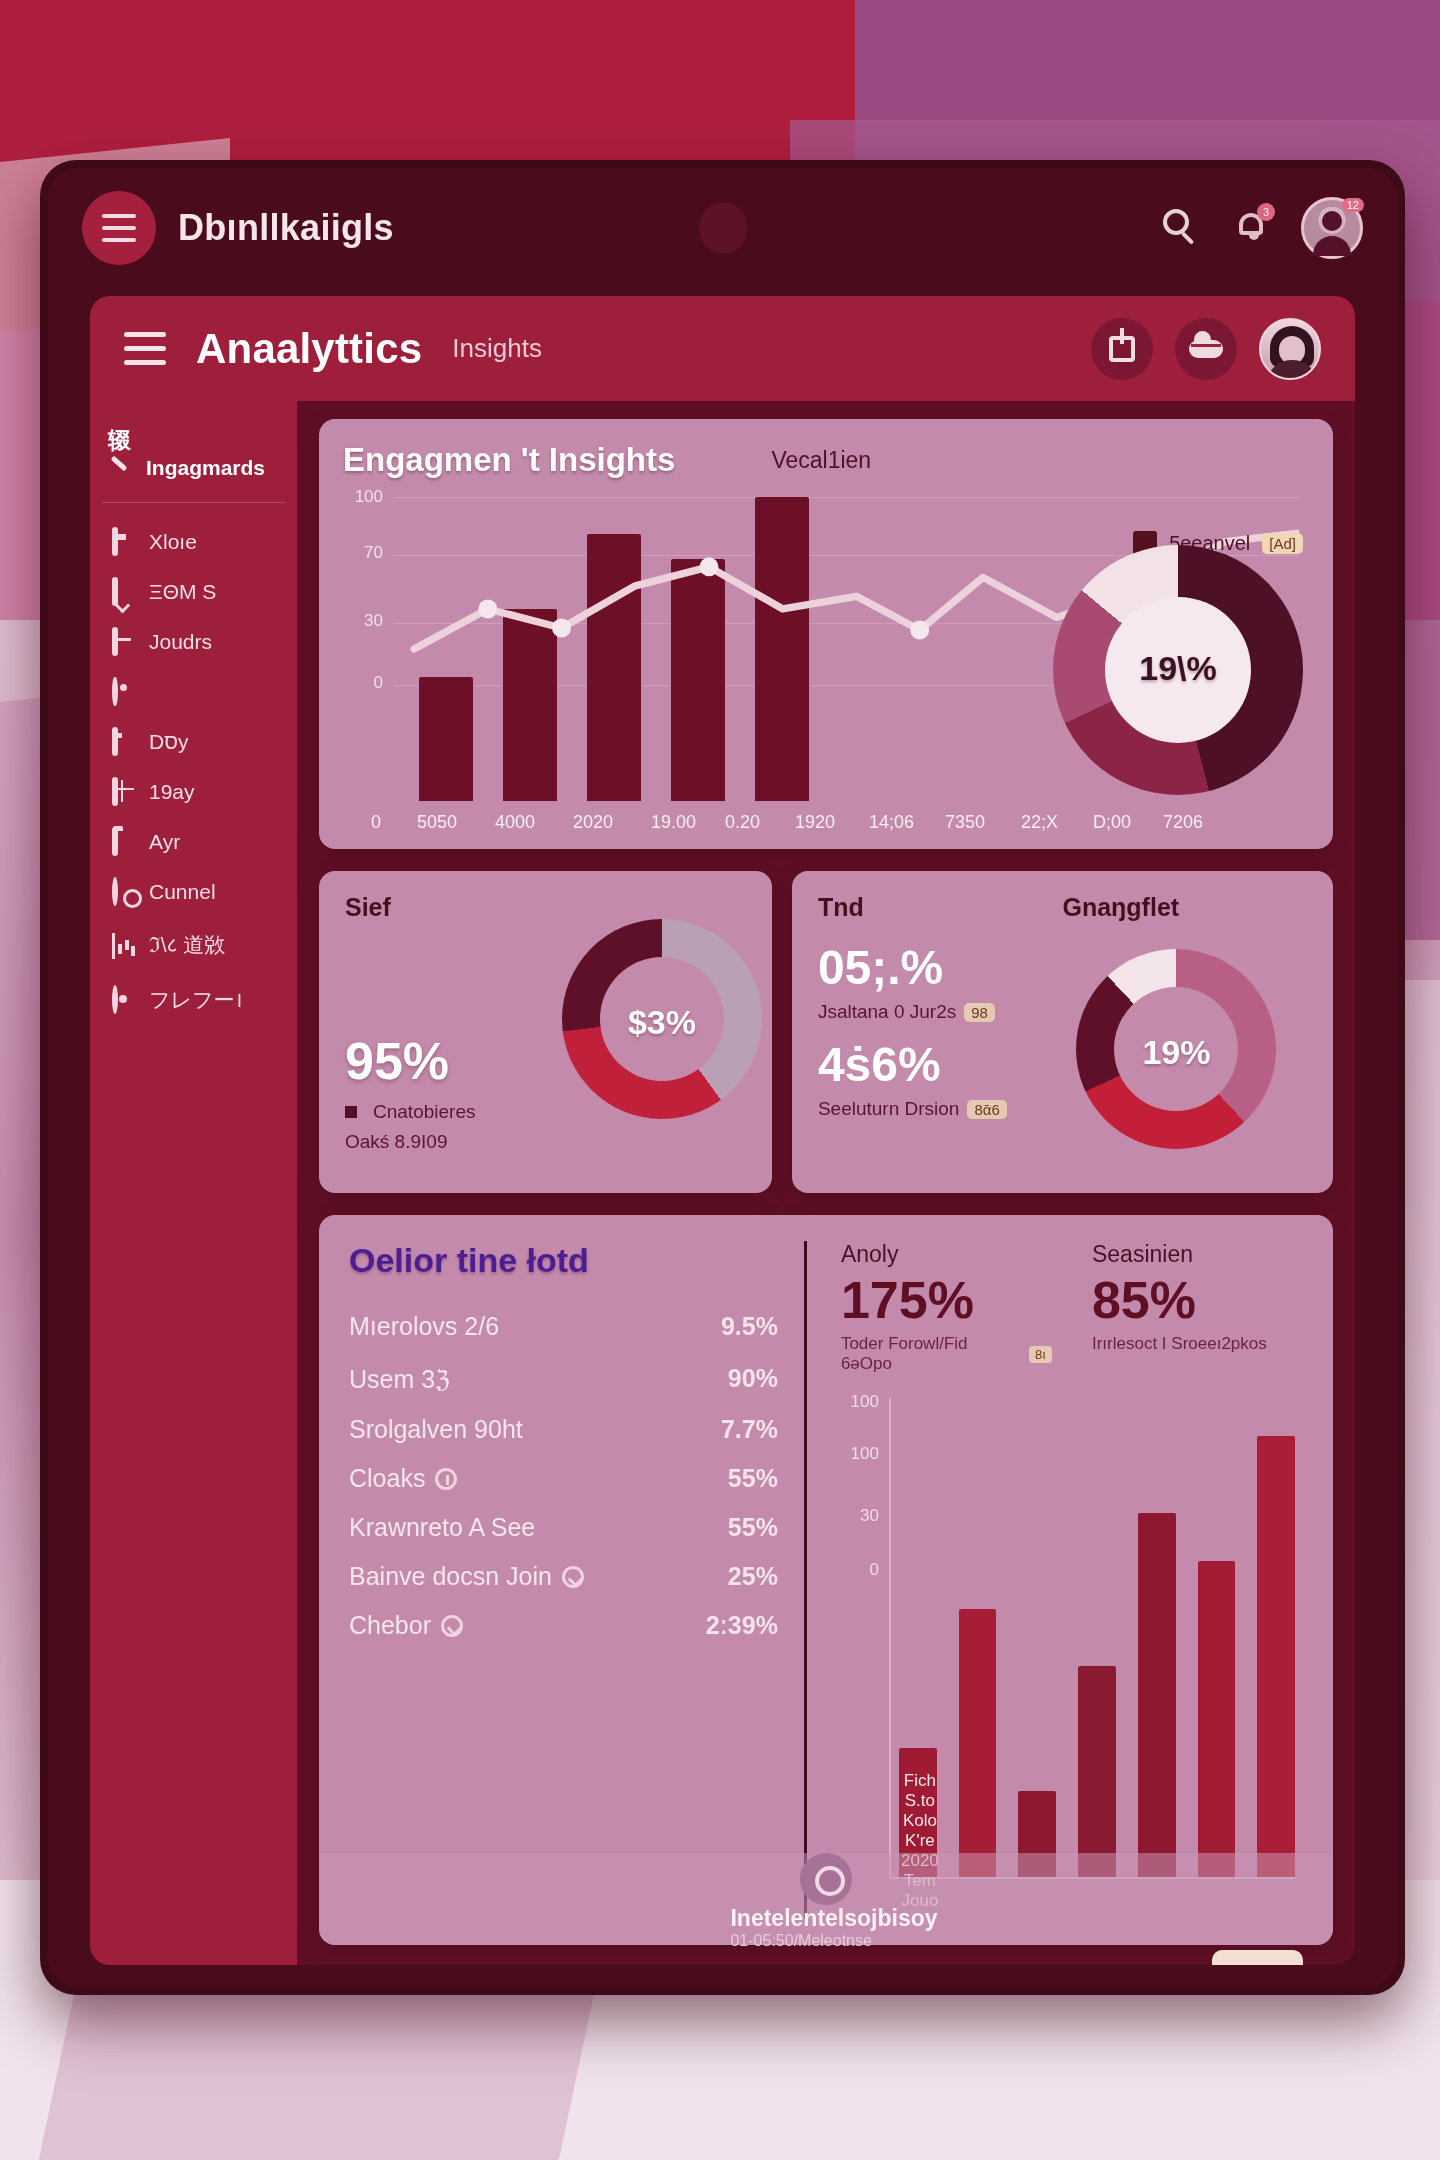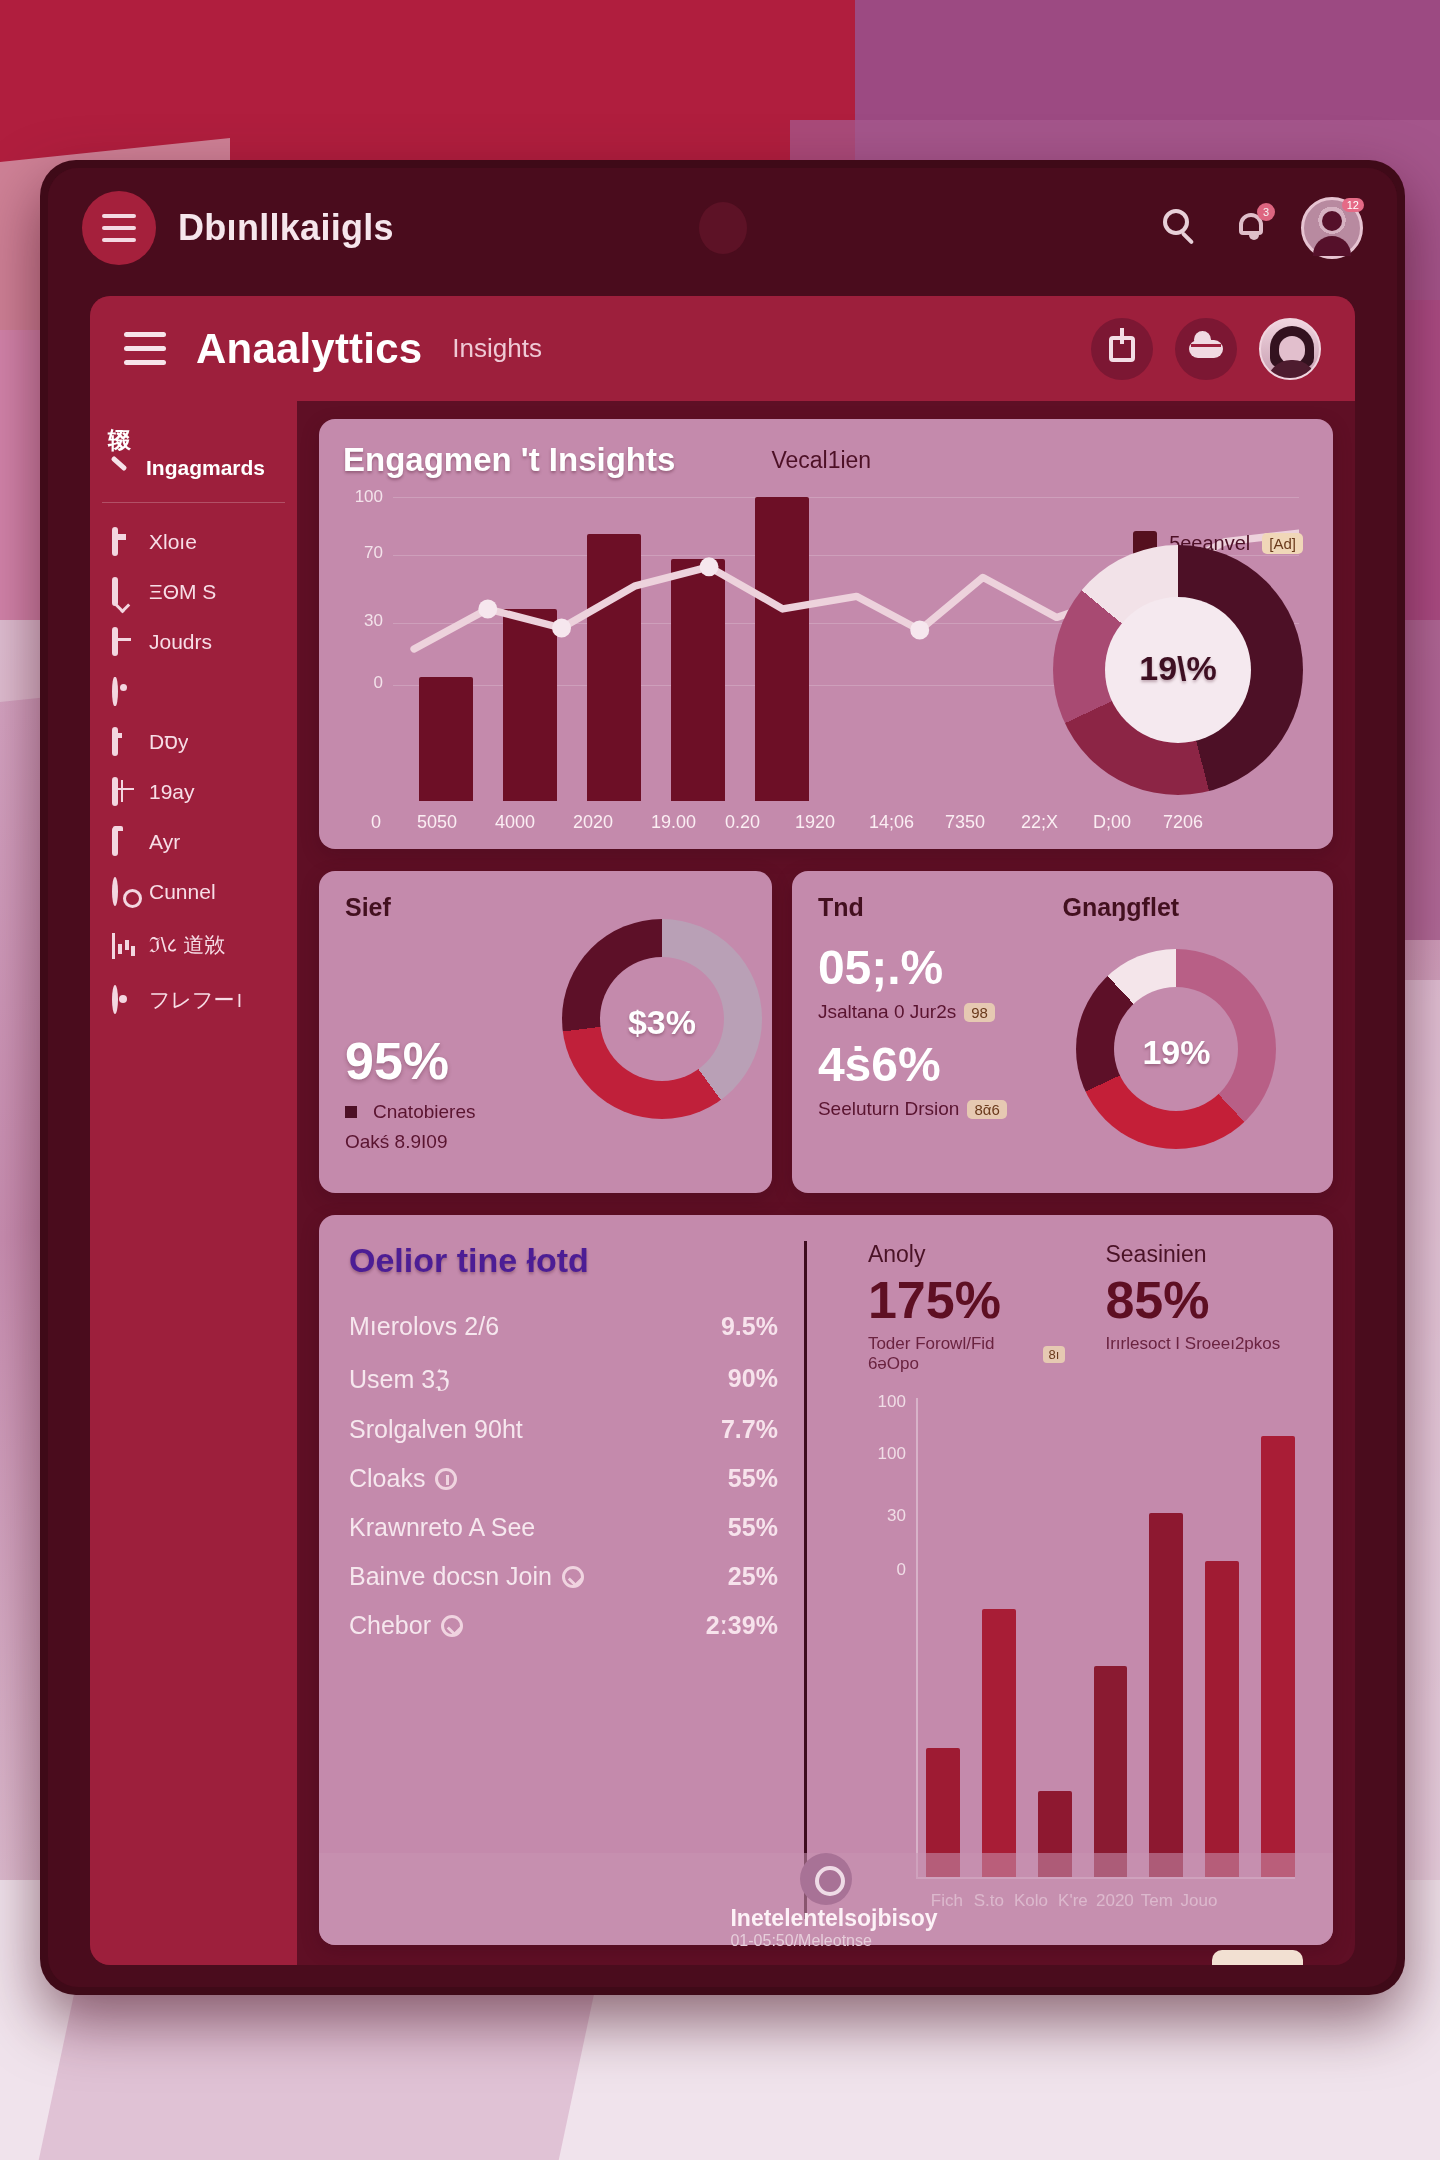--- a/index.html
+++ b/index.html
@@ -217,35 +217,35 @@
   .list-row { display: flex; align-items: center; justify-content: space-between; padding: 10px 0; text-align: center; }
   .list-label { color: #f6e7ee; font-size: 25px; display:flex; align-items:center; gap:10px; }
   .mini-icon { width: 22px; height: 22px; border-radius: 50%; border: 3px solid #f0d4e0; position: relative;
                flex: 0 0 auto; }
   .mini-icon::after { content:""; position:absolute; left:8px; top:4px; width:3px; height:10px; background:#f0d4e0; }
   .chev-icon { width: 22px; height: 22px; border-radius: 50%; border: 3px solid #f0d4e0; position: relative; }
   .chev-icon::after { content:""; position:absolute; left:5px; top:5px; width:8px; height:8px;
                border-right: 3px solid #f0d4e0; border-bottom: 3px solid #f0d4e0; transform: rotate(45deg); }
   .list-val { color: #f7e3ec; font-size: 25px; font-weight: 700; }
 
-  #right-pane { flex: 1 1 auto; padding-left: 34px; display: flex; flex-direction: column; margin-left: 27px; }
+  #right-pane { flex: 1 1 auto; padding-left: 34px; display: flex; flex-direction: column; }
   .rp-head { display: flex; gap: 40px; }
   .rp-block { flex: 1 1 0; }
   .rp-title { color: #4a1226; font-size: 23px; }
   .rp-num { color: #5e0f23; font-size: 52px; font-weight: 700; margin-top: 2px; }
   .rp-sub { color: #6a2340; font-size: 17px; display:flex; align-items:center; gap:7px; margin-top: 4px; }
   .rp-chip { background:#e6c9b2; color:#6a3a1c; font-size: 13px; border-radius: 4px; padding:1px 6px; }
   .rp-chart { flex: 1 1 auto; position: relative; margin-top: 18px; }
   .rp-ylabels { position: absolute; left: 0; top: 0; bottom: 40px; width: 40px; }
   .rp-ylabels span { position:absolute; right: 2px; color: #f0dde6; font-size: 17px; }
   .rp-plot { position: absolute; left: 48px; right: 8px; top: 6px; bottom: 40px;
              border-left: 2px solid rgba(255,255,255,.35); border-bottom: 2px solid rgba(255,255,255,.35); }
   .rp-bars { position:absolute; inset: 0 0 0 8px; display:flex; align-items:flex-end; gap: 22px; }
   .rp-bar { width: 42px; border-radius: 2px 2px 0 0; }
-  .rp-xlabels { position:absolute; left: 50px; right: 0; bottom: 8px; display:flex; padding-left: 8px; }
+  .rp-xlabels { position:absolute; left: 50px; right: 0; bottom: 8px; display:flex; padding-left: 8px; flex-direction: column; }
   .rp-xlabels span { width: 42px; text-align:center; color:#f4e6ed; font-size: 17px; }
 
   
   #footer-bar { position:absolute; left: 0; right: 0; bottom: 0; height: 92px;
                 background: rgba(201,148,179,.55); display:flex; align-items:center;
                 padding: 0 30px; border-radius: 0 0 16px 16px; flex-direction: column; }
   .foot-ava { width: 52px; height: 52px; border-radius: 50%; background: #a87296; position: relative; flex:0 0 auto; }
   .foot-ava::after { content:""; position:absolute; left:15px; top:13px; width:22px; height:22px;
                 border:4px solid #efdbe6; border-radius:50%; }
   .foot-text { margin-left: 16px; }

